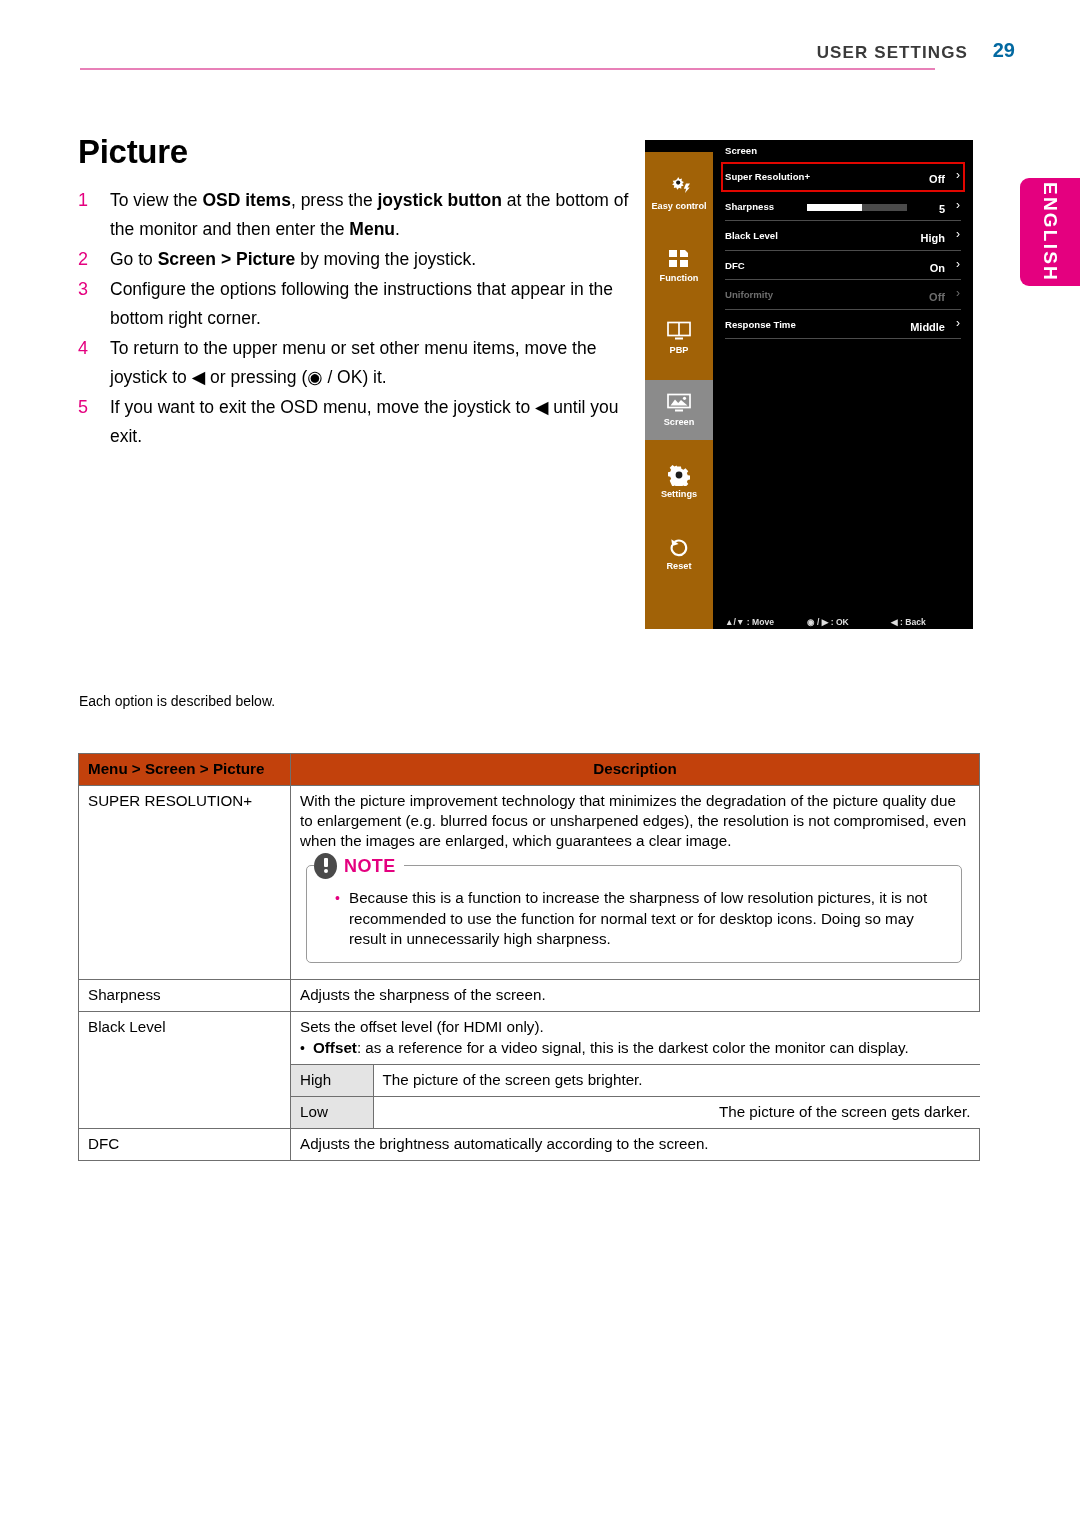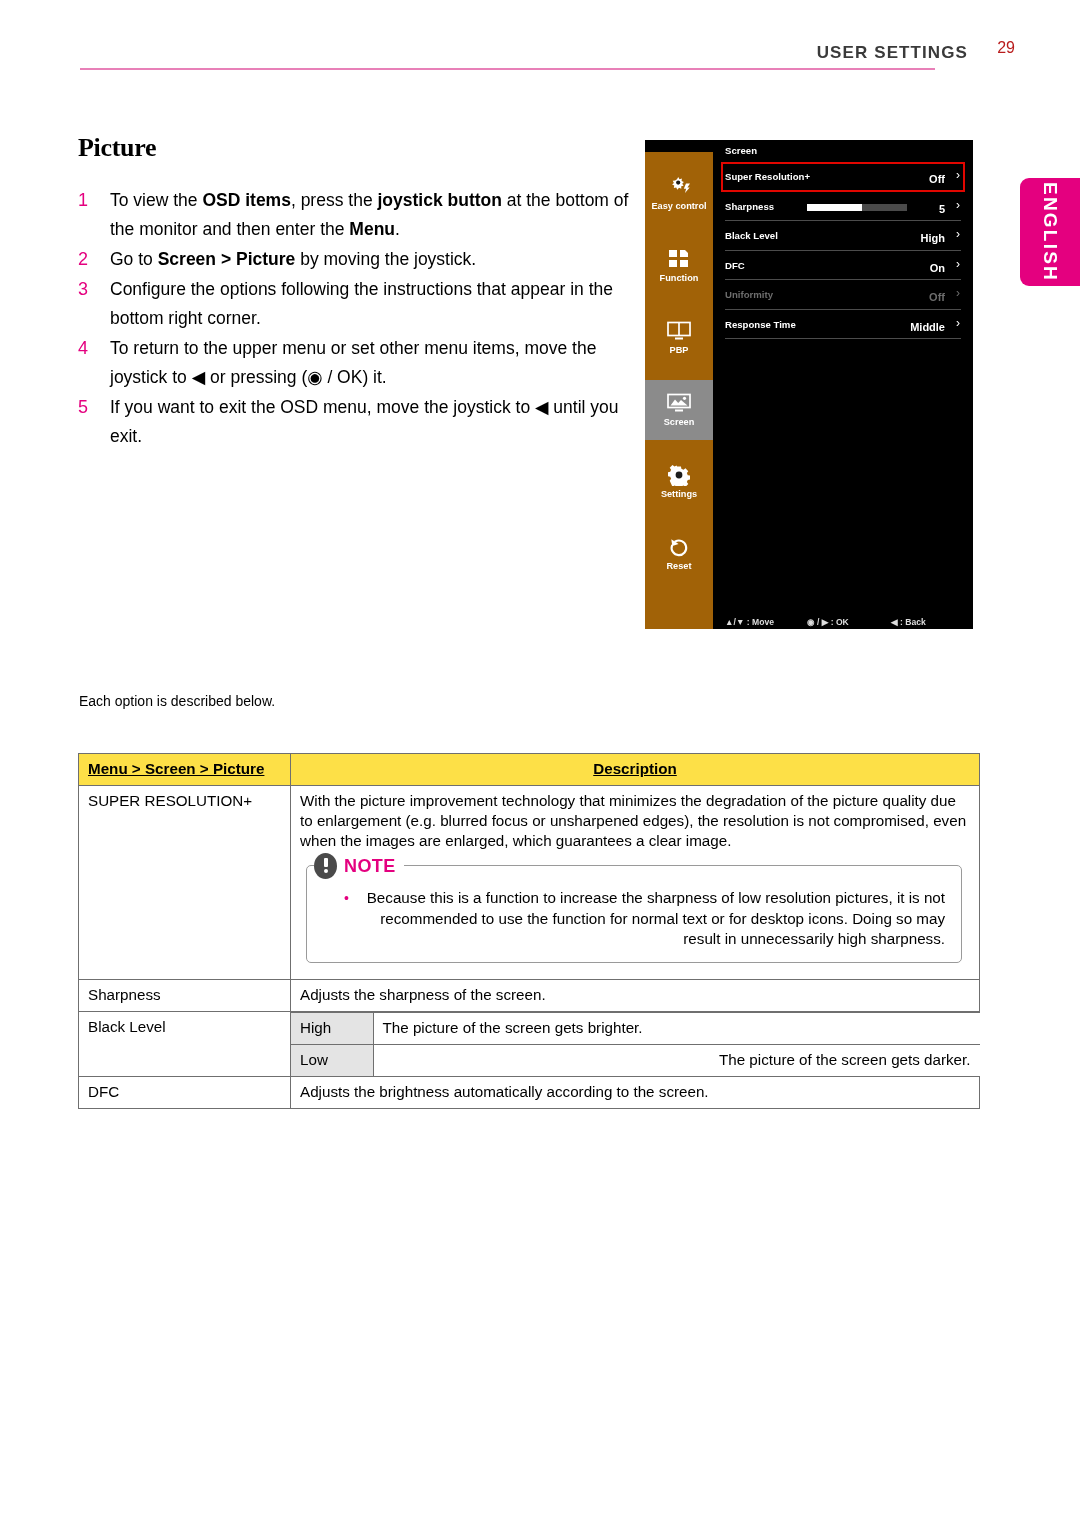--- a/index.html
+++ b/index.html
@@ -32,23 +32,23 @@
     position: absolute;
     right: 112px; top: 43px;
     font-size: 17px;
     font-weight: bold;
     letter-spacing: 1.1px;
     color: #3a3a3a;
   }
   .header-pagenum {
     position: absolute;
     right: 65px; top: 39px;
-    font-size: 16px;
-    font-weight: normal;
-    color: #b91c1c;
+    font-size: 20px;
+    font-weight: bold;
+    color: #0369a1;
   }
 
   
   .lang-tab {
     position: absolute;
     left: 1020px; top: 178px;
     width: 60px; height: 108px;
     background: #e4007f;
     border-top-left-radius: 9px;
     border-bottom-left-radius: 9px;
@@ -61,24 +61,23 @@
     color: #ffffff;
     font-size: 19px;
     font-weight: bold;
     letter-spacing: 2.2px;
   }
 
   
   .section-title {
     position: absolute;
     left: 78px; top: 133px;
-    font-size: 26px;
+    font-size: 33px;
     font-weight: bold;
     letter-spacing: -0.3px;
-    font-family: Liberation Serif, serif;
   }
 
   .steps {
     position: absolute;
     left: 74px; top: 186px;
     width: 560px;
   }
   .step {
     display: flex;
     margin-bottom: 1px;
@@ -117,25 +116,24 @@
   .opt-table td, .opt-table th {
     border: 1px solid #6f6f6f;
     vertical-align: top;
     padding: 5px 9px 6px 9px;
     font-size: 15.2px;
     line-height: 20px;
     font-weight: normal;
     text-align: left;
   }
   .opt-table th {
-    background: #fde047;
+    background: #c2410c;
     font-weight: bold;
     padding-top: 5px;
     padding-bottom: 6px;
-    text-decoration: underline;
   }
   th.th-desc { text-align: center; }
   .col-a { width: 212px; }
   .col-b { width: 82px; }
   .name-cell {
     font-weight: bold;
     background: #ffffff;
   }
   .sub-name-cell {
     font-weight: bold;
@@ -168,21 +166,20 @@
     flex: 0 0 13px;
     font-size: 14px;
     line-height: 20px;
   }
   .bullet-body { flex: 1; }
 
   
   .note-wrap {
     position: relative;
     margin: 14px 8px 10px 6px;
-    text-align: right;
   }
   .note-box {
     border: 1px solid #9a9a9a;
     border-radius: 5px;
     padding: 22px 16px 12px 28px;
     min-height: 56px;
     box-sizing: border-box;
   }
   .note-head {
     position: absolute;
@@ -539,20 +536,29 @@
 
     <tr>
       <td class="name-cell">Black Level</td>
       <td colspan="2" class="nested">
         <table>
           <colgroup>
               <col class="col-b">
               <col>
             </colgroup>
           <tbody>
+              <tr>
+            <td colspan="2" class="desc-pad" style="border-top:none;">
+              <div>Sets the offset level (for HDMI only).</div>
+              <div class="bullet-line">
+                <span class="bullet-dot">•</span>
+                <span class="bullet-body"><b>Offset</b><span>: as a reference for a video signal, this is the darkest color the monitor can display.</span></span>
+              </div>
+            </td>
+          </tr>
           <tr>
             <td class="sub-name-cell desc-pad">High</td>
             <td class="desc-pad" style="border-left:1px solid #6f6f6f;">The picture of the screen gets brighter.</td>
           </tr>
           <tr>
             <td class="sub-name-cell desc-pad">Low</td>
             <td class="desc-pad" style="border-left:1px solid #6f6f6f;text-align:right;">The picture of the screen gets darker.</td>
           </tr>
         </tbody>
           </table>

